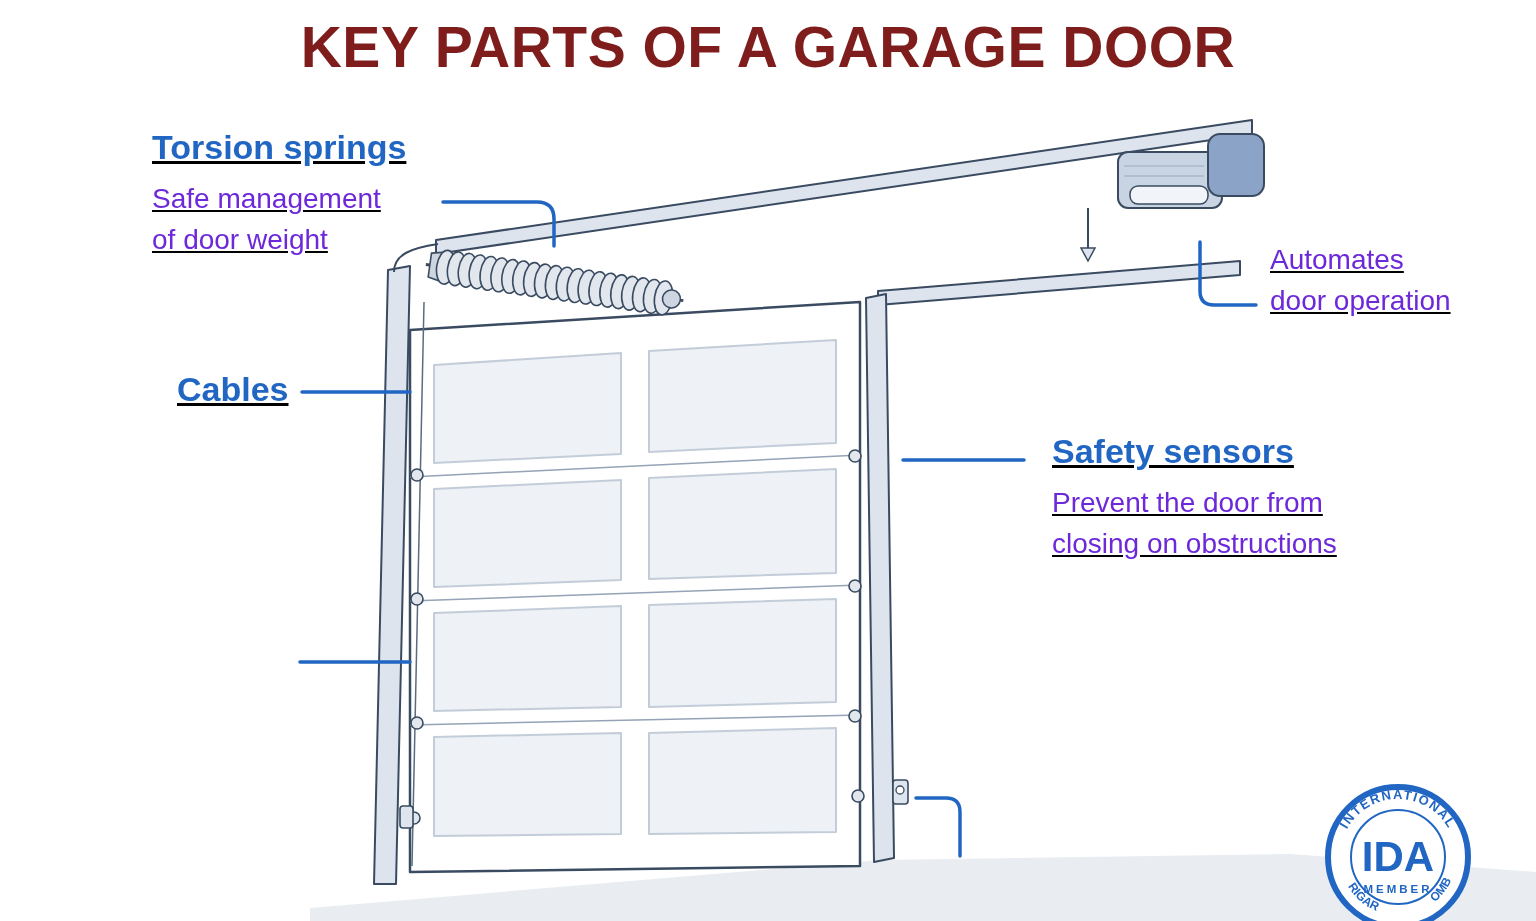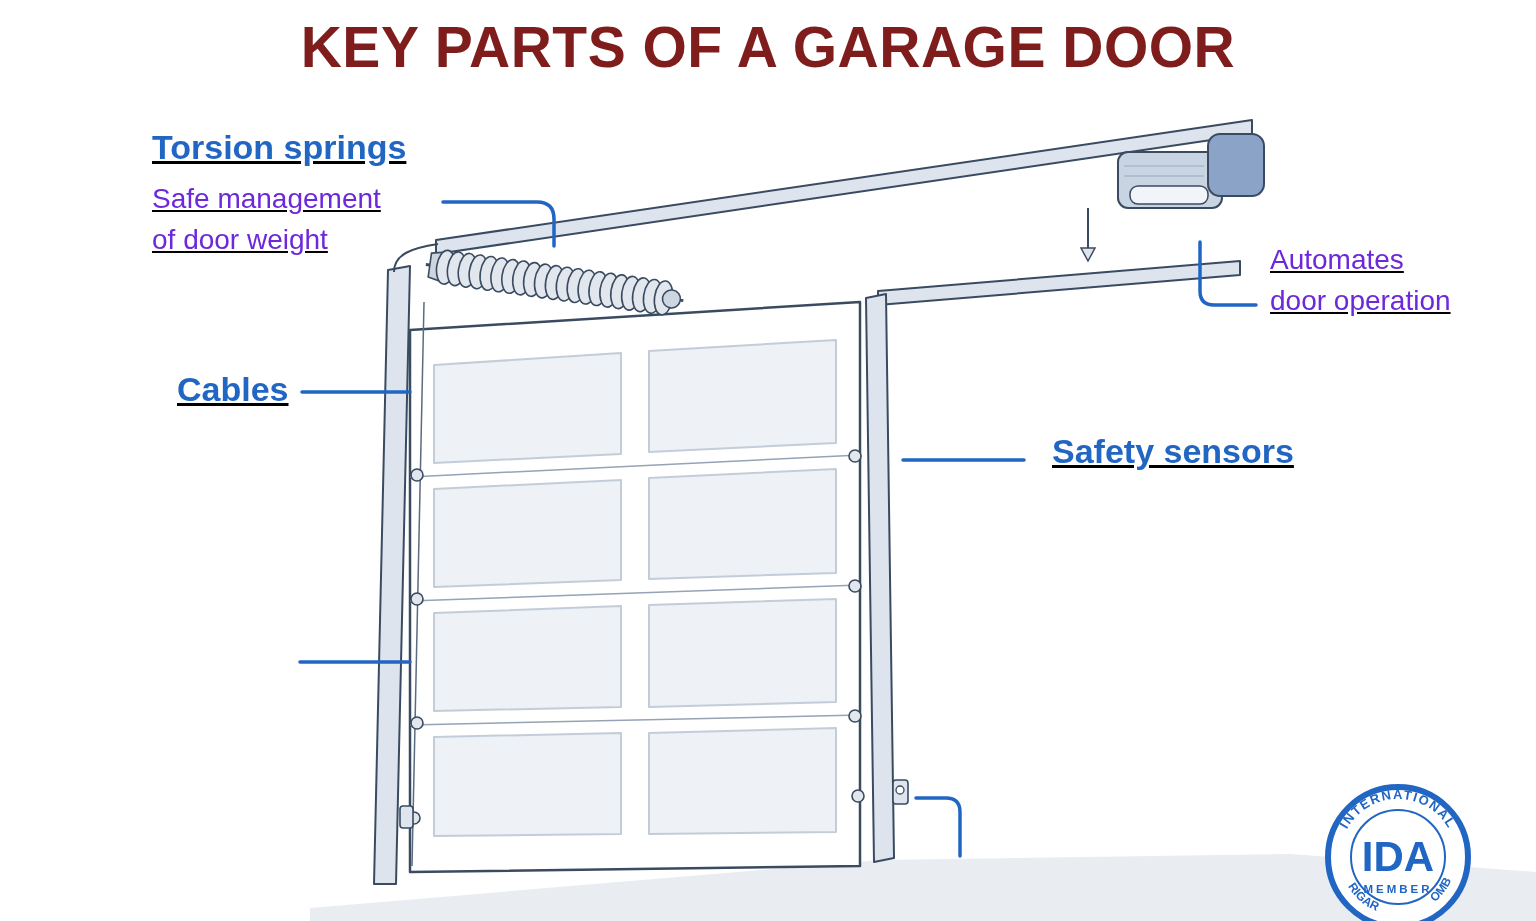--- a/index.html
+++ b/index.html
@@ -161,15 +161,17 @@
   </div>
 
 
   <div class="label" style="left:1270px;top:228px;">
     <div class="desc">Automates
 door operation</div>
   </div>
 
   <div class="label" style="left:1052px;top:432px;">
     <div class="heading">Safety sensors</div>
+    <div class="desc">Prevent the door from
+closing on obstructions</div>
   </div>
 
 </div>
 
 </body></html>

